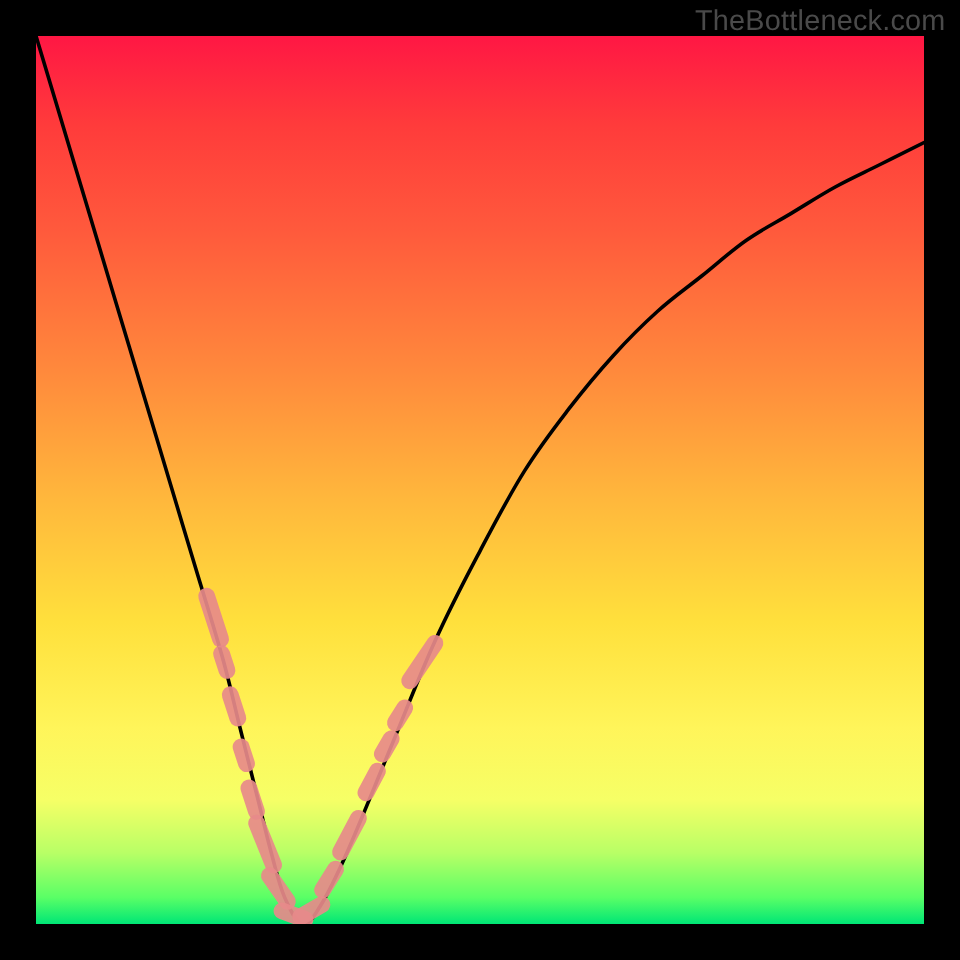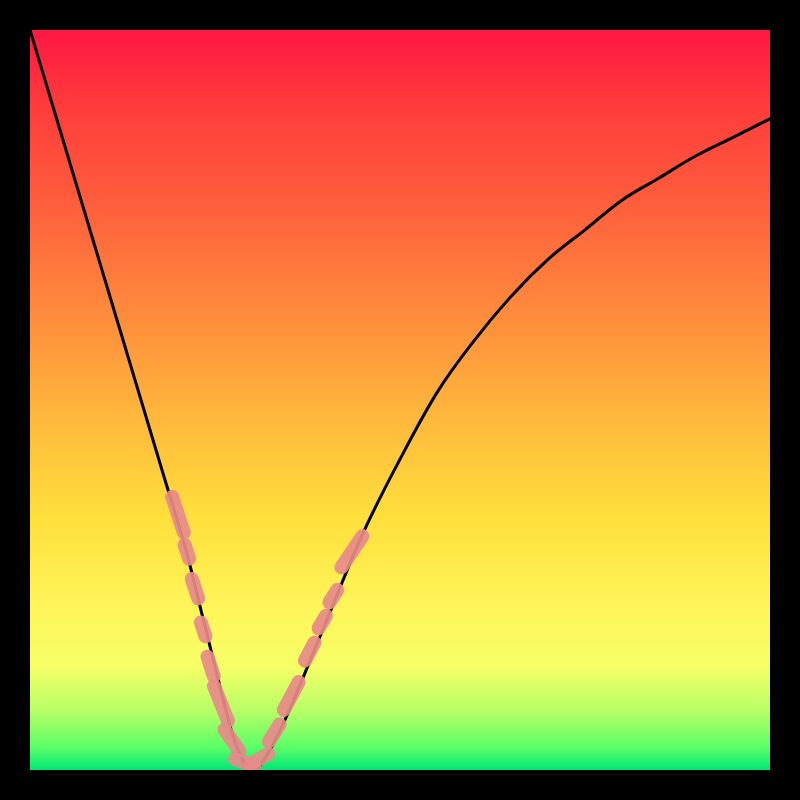--- a/index.html
+++ b/index.html
@@ -55,20 +55,21 @@
     font-weight: 400;
     letter-spacing: 0.2px;
     user-select: none;
   }
 </style>
 </head>
 <body>
 
 <div class="stage">
 
+  <div class="attribution">TheBottleneck.com</div>
 
   <div class="plot">
     <svg viewBox="0 0 740 740" preserveAspectRatio="none">
       <path id="curve-path" fill="none" stroke="#000" stroke-width="3" stroke-linecap="round" stroke-linejoin="round" d="M 0.00 0.00 C 4.00 13.32, 14.21 47.36, 22.20 74.00 C 30.19 100.64, 36.41 121.36, 44.40 148.00 C 52.39 174.64, 58.61 195.36, 66.60 222.00 C 74.59 248.64, 80.81 269.36, 88.80 296.00 C 96.79 322.64, 103.01 343.36, 111.00 370.00 C 118.99 396.64, 125.21 417.36, 133.20 444.00 C 141.19 470.64, 148.74 494.02, 155.40 518.00 C 162.06 541.98, 164.87 555.89, 170.20 577.20 C 175.53 598.51, 180.34 617.75, 185.00 636.40 C 189.66 655.05, 192.10 666.15, 196.10 680.80 C 200.10 695.45, 202.54 707.14, 207.20 717.80 C 211.86 728.46, 216.67 738.67, 222.00 740.00 C 227.33 741.33, 230.14 735.86, 236.80 725.20 C 243.46 714.54, 248.34 704.78, 259.00 680.80 C 269.66 656.82, 282.68 623.97, 296.00 592.00 C 309.32 560.03, 319.68 532.50, 333.00 503.20 C 346.32 473.90, 356.68 454.51, 370.00 429.20 C 383.32 403.89, 393.68 383.91, 407.00 362.60 C 420.32 341.29, 430.68 328.12, 444.00 310.80 C 457.32 293.48, 467.68 281.05, 481.00 266.40 C 494.32 251.75, 504.68 241.39, 518.00 229.40 C 531.32 217.41, 541.68 210.46, 555.00 199.80 C 568.32 189.14, 578.68 179.52, 592.00 170.20 C 605.32 160.88, 615.68 155.99, 629.00 148.00 C 642.32 140.01, 652.68 133.13, 666.00 125.80 C 679.32 118.47, 689.68 113.96, 703.00 107.30 C 716.32 100.64, 733.34 92.13, 740.00 88.80"></path>
       <g id="markers-group">
           <rect x="-25.81" y="-7.00" width="51.61" height="14.00" rx="7.00" ry="7.00" fill="#e78a8a" fill-opacity="0.92" transform="translate(148.00 484.70) rotate(72)"></rect>
           <rect x="-14.34" y="-7.00" width="28.68" height="14.00" rx="7.00" ry="7.00" fill="#e78a8a" fill-opacity="0.92" transform="translate(156.88 521.70) rotate(72)"></rect>
           <rect x="-17.20" y="-7.00" width="34.41" height="14.00" rx="7.00" ry="7.00" fill="#e78a8a" fill-opacity="0.92" transform="translate(165.02 558.70) rotate(72)"></rect>
           <rect x="-14.34" y="-7.00" width="28.68" height="14.00" rx="7.00" ry="7.00" fill="#e78a8a" fill-opacity="0.92" transform="translate(173.16 599.40) rotate(72)"></rect>
           <rect x="-17.20" y="-7.00" width="34.41" height="14.00" rx="7.00" ry="7.00" fill="#e78a8a" fill-opacity="0.92" transform="translate(180.56 636.40) rotate(72)"></rect>

